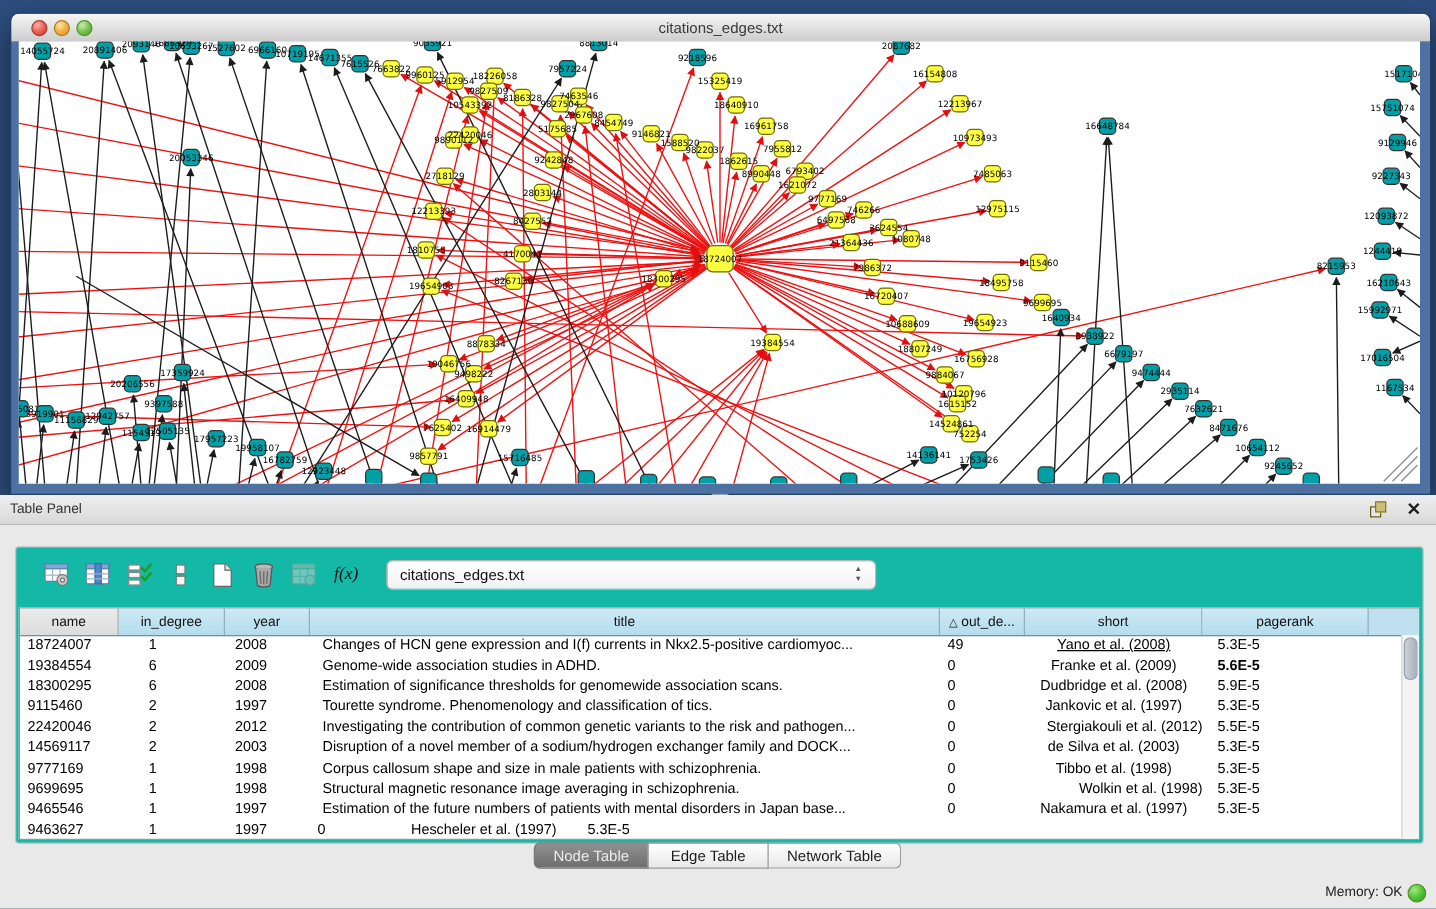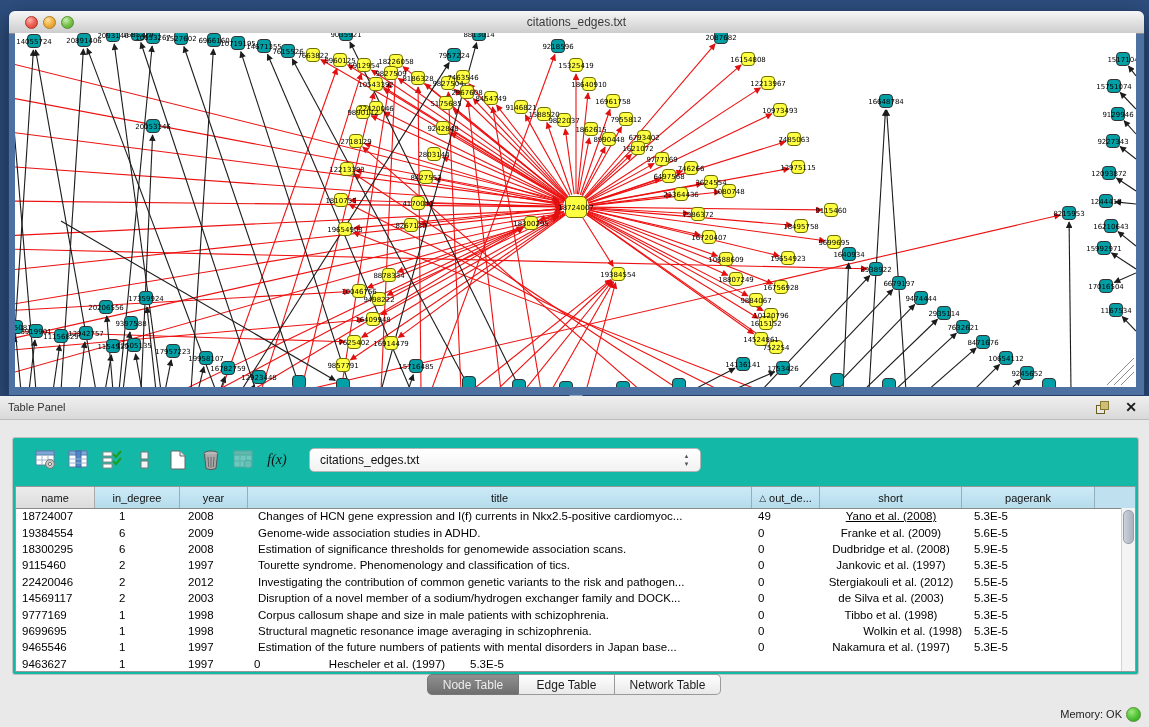--- a/index.html
+++ b/index.html
@@ -633,21 +633,21 @@
               <div class="tcell" style="width: 142px; text-align: center; text-decoration: underline;">Yano et al. (2008)</div>
               <div class="tcell" style="width: 133px; padding-left: 12px;">5.3E-5</div>
             </div>
             <div class="trow">
               <div class="tcell" style="width: 79px; padding-left: 6px;">19384554</div>
               <div class="tcell" style="width: 85px; padding-left: 24px;">6</div>
               <div class="tcell" style="width: 68px; padding-left: 8px;">2009</div>
               <div class="tcell" style="width: 504px; padding-left: 10px;">Genome-wide association studies in ADHD.</div>
               <div class="tcell" style="width: 68px; padding-left: 6px;">0</div>
               <div class="tcell" style="width: 142px; text-align: center;">Franke et al. (2009)</div>
-              <div class="tcell" style="width: 133px; padding-left: 12px;">5.6E-5</div>
+              <div class="tcell" style="width: 133px; padding-left: 12px; font-weight: bold;">5.6E-5</div>
             </div>
             <div class="trow">
               <div class="tcell" style="width: 79px; padding-left: 6px;">18300295</div>
               <div class="tcell" style="width: 85px; padding-left: 24px;">6</div>
               <div class="tcell" style="width: 68px; padding-left: 8px;">2008</div>
               <div class="tcell" style="width: 504px; padding-left: 10px;">Estimation of significance thresholds for genomewide association scans.</div>
               <div class="tcell" style="width: 68px; padding-left: 6px;">0</div>
               <div class="tcell" style="width: 142px; text-align: center;">Dudbridge et al. (2008)</div>
               <div class="tcell" style="width: 133px; padding-left: 12px;">5.9E-5</div>
             </div>
@@ -659,21 +659,21 @@
               <div class="tcell" style="width: 68px; padding-left: 6px;">0</div>
               <div class="tcell" style="width: 142px; text-align: center;">Jankovic et al. (1997)</div>
               <div class="tcell" style="width: 133px; padding-left: 12px;">5.3E-5</div>
             </div>
             <div class="trow">
               <div class="tcell" style="width: 79px; padding-left: 6px;">22420046</div>
               <div class="tcell" style="width: 85px; padding-left: 24px;">2</div>
               <div class="tcell" style="width: 68px; padding-left: 8px;">2012</div>
               <div class="tcell" style="width: 504px; padding-left: 10px;">Investigating the contribution of common genetic variants to the risk and pathogen...</div>
               <div class="tcell" style="width: 68px; padding-left: 6px;">0</div>
-              <div class="tcell" style="width: 142px; text-align: center;">Stergiakouli et al. (2012)</div>
+              <div class="tcell" style="width: 142px; text-align: right;">Stergiakouli et al. (2012)</div>
               <div class="tcell" style="width: 133px; padding-left: 12px;">5.5E-5</div>
             </div>
             <div class="trow">
               <div class="tcell" style="width: 79px; padding-left: 6px;">14569117</div>
               <div class="tcell" style="width: 85px; padding-left: 24px;">2</div>
               <div class="tcell" style="width: 68px; padding-left: 8px;">2003</div>
               <div class="tcell" style="width: 504px; padding-left: 10px;">Disruption of a novel member of a sodium/hydrogen exchanger family and DOCK...</div>
               <div class="tcell" style="width: 68px; padding-left: 6px;">0</div>
               <div class="tcell" style="width: 142px; text-align: center;">de Silva et al. (2003)</div>
               <div class="tcell" style="width: 133px; padding-left: 12px;">5.3E-5</div>

